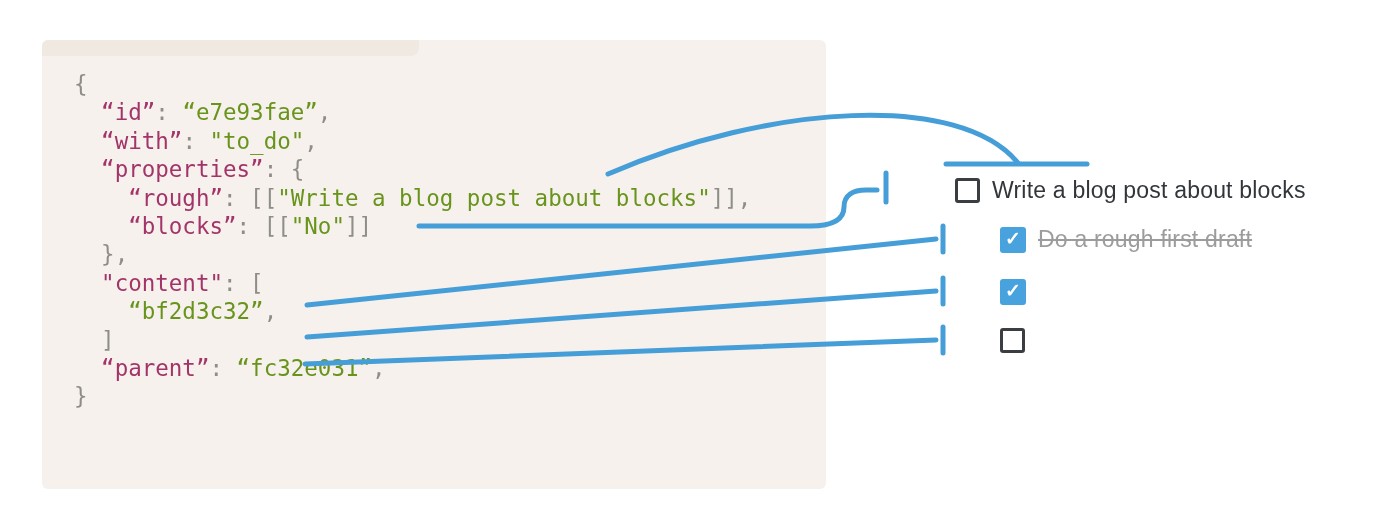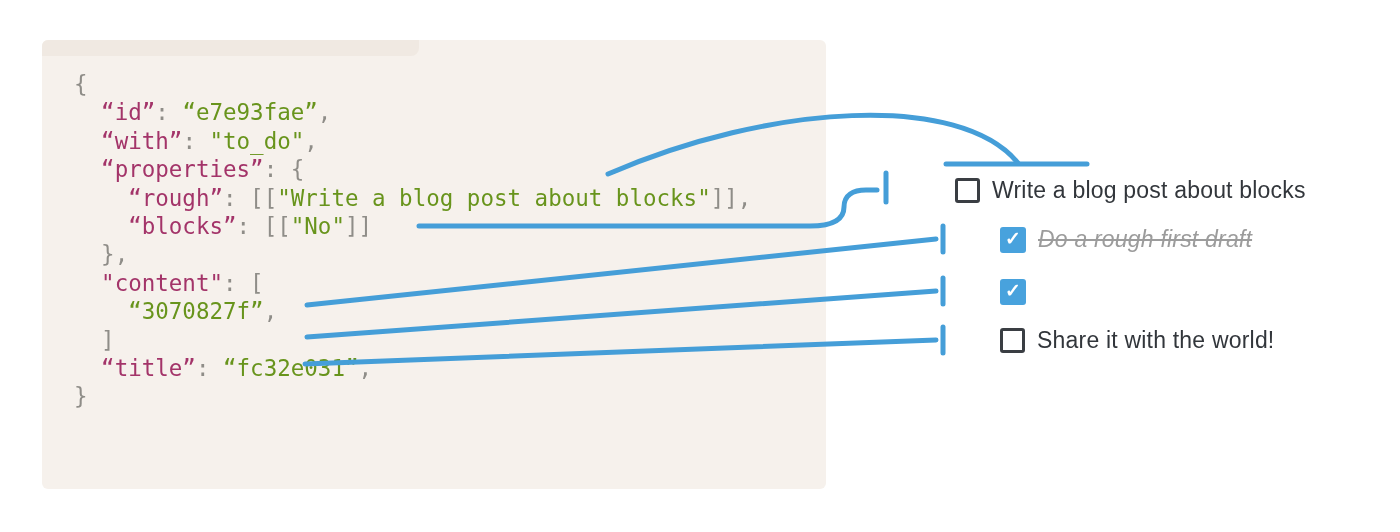--- a/index.html
+++ b/index.html
@@ -33,41 +33,41 @@
   .row-0{left:908px;top:177px;height:26px;}
   .row-1{left:953px;top:226px;height:27px;}
   .row-2{left:953px;top:278px;height:27px;}
   .row-3{left:953px;top:327px;height:26px;}
   .cbox{width:25px;height:25px;box-sizing:border-box;border:3px solid var(--cb-border);
         border-radius:3px;background:#fff;display:flex;align-items:center;justify-content:center;
         flex:none;cursor:pointer;}
   .cbox.checked{border:none;width:26px;height:26px;background:var(--cb-blue);}
   .glyph{color:#ffffff;font-size:19px;font-weight:900;line-height:1;transform:translateY(-1px);}
   .tlabel{margin-left:12px;font-size:23px;color:var(--text-dark);white-space:nowrap;letter-spacing:0.2px;}
-  .tlabel.done{color:var(--text-done);text-decoration:line-through;font-style:italic;}
+  .tlabel.done{color:var(--text-done);text-decoration:line-through;}
 </style>
 </head>
 <body>
 
 <div class="stage">
 
   <div class="panel">
     <div class="panel-strip"></div>
     <div class="code" id="code">
         <div class="code-line"><span class="p">{</span></div>
         <div class="code-line"><span class="p">  </span><span class="k">“id”</span><span class="p">: </span><span class="s">“e7e93fae”</span><span class="p">,</span></div>
         <div class="code-line"><span class="p">  </span><span class="k">“with”</span><span class="p">: </span><span class="s">"to_do"</span><span class="p">,</span></div>
         <div class="code-line"><span class="p">  </span><span class="k">“properties”</span><span class="p">: {</span></div>
         <div class="code-line"><span class="p">    </span><span class="k">“rough”</span><span class="p">: [[</span><span class="s">"Write a blog post about blocks"</span><span class="p">]],</span></div>
         <div class="code-line"><span class="p">    </span><span class="k">“blocks”</span><span class="p">: [[</span><span class="s">"No"</span><span class="p">]]</span></div>
         <div class="code-line"><span class="p">  },</span></div>
         <div class="code-line"><span class="p">  </span><span class="k">"content"</span><span class="p">: [</span></div>
-        <div class="code-line"><span class="p">    </span><span class="s">“3070827f”</span><span class="p">,</span></div>
+        <div class="code-line"><span class="p">    </span><span class="s">“bf2d3c32”</span><span class="p">,</span></div>
         <div class="code-line"><span class="p">  ]</span></div>
-        <div class="code-line"><span class="p">  </span><span class="k">“title”</span><span class="p">: </span><span class="s">“fc32e031”</span><span class="p">,</span></div>
+        <div class="code-line"><span class="p">  </span><span class="k">“parent”</span><span class="p">: </span><span class="s">“fc32e031”</span><span class="p">,</span></div>
         <div class="code-line"><span class="p">}</span></div>
       </div>
   </div>
 
   <svg class="connectors" viewBox="0 0 1400 532" xmlns="http://www.w3.org/2000/svg">
     <path d="M 608 174 C 770 104, 960 92, 1018 163"></path>
     <path d="M 946 164 L 1087 164"></path>
     <path d="M 419 226 H 810 C 833 226 844 219 844 207 C 844 195 853 190 866 190 H 877"></path>
     <path d="M 886 173 L 886 202"></path>
     <path d="M 307 305 L 936 239"></path>
@@ -93,17 +93,16 @@
     </div>
     <div class="todo-row row-2">
       <span class="cbox checked">
           <span class="glyph">✓</span>
         </span>
     </div>
     <div class="todo-row row-3">
       <span class="cbox">
           <span class="glyph"></span>
         </span>
-      <span class="tlabel">Share it with the world!</span>
     </div>
   </div>
 
 </div>
 
 </body></html>

